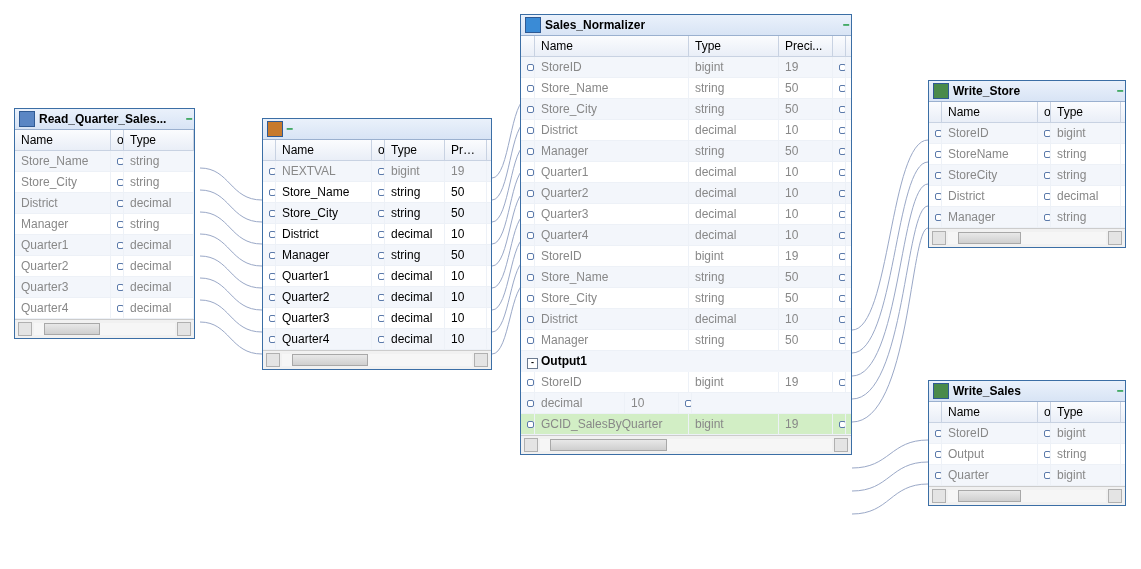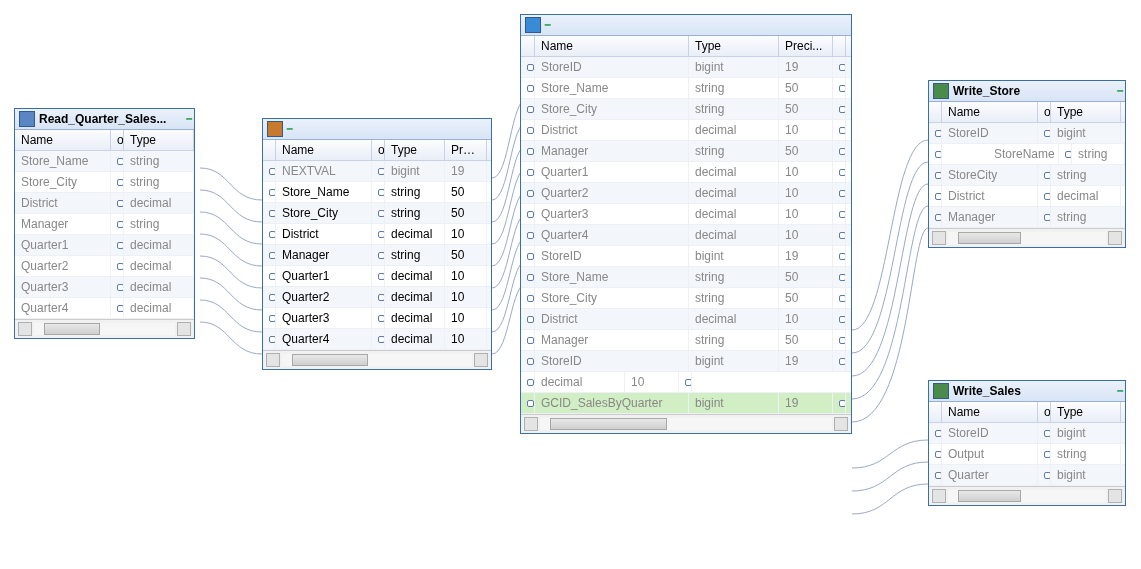--- a/index.html
+++ b/index.html
@@ -211,20 +211,21 @@
             <div class="thumb"></div>
           </div>
           <div class="arrow"></div>
         </div>
 </div>
 </div>
 
 <div class="node" style="left:520px;top:14px;width:332px">
 <div class="titlebar">
         <span class="ticon" style="background:#3a8bd6"></span>
+        <span class="ttxt">Sales_Normalizer</span>
         <span class="tctl">━</span>
       </div>
 <div class="grid">
 <div class="hdr">
           <div style="width:14px"></div>
           <div style="width:154px">Name</div>
           <div style="width:90px">Type</div>
           <div style="width:54px">Preci...</div>
           <div style="width:12px"></div>
         </div>
@@ -319,20 +320,23 @@
             <div style="width: 90px;">decimal</div>
             <div style="width: 54px;">10</div>
             <div style="width: 12px;"><span class="port"></span></div>
           </div>
           <div class="row dim">
             <div style="width: 14px;"><span class="port"></span></div>
             <div style="width: 154px;">Manager</div>
             <div style="width: 90px;">string</div>
             <div style="width: 54px;">50</div>
             <div style="width: 12px;"><span class="port"></span></div>
+          </div>
+          <div class="sect">
+            <div><span class="expand">-</span><span>Output1</span></div>
           </div>
           <div class="row dim">
             <div style="width: 14px;"><span class="port"></span></div>
             <div style="width: 154px;">StoreID</div>
             <div style="width: 90px;">bigint</div>
             <div style="width: 54px;">19</div>
             <div style="width: 12px;"><span class="port"></span></div>
           </div>
           <div class="row dim">
             <div style="width: 14px;"><span class="port"></span></div>
@@ -373,21 +377,21 @@
         </div>
 <div class="rows" id="n3rows">
           <div class="row dim">
             <div style="width: 12px;"><span class="port"></span></div>
             <div style="width: 96px;">StoreID</div>
             <div style="width: 12px;"><span class="port"></span></div>
             <div style="width: 70px;">bigint</div>
           </div>
           <div class="row dim">
             <div style="width: 12px;"><span class="port"></span></div>
-            <div style="width: 96px; margin-left: 46px;">StoreName</div>
+            <div style="width: 96px;">StoreName</div>
             <div style="width: 12px;"><span class="port"></span></div>
             <div style="width: 70px;">string</div>
           </div>
           <div class="row dim">
             <div style="width: 12px;"><span class="port"></span></div>
             <div style="width: 96px;">StoreCity</div>
             <div style="width: 12px;"><span class="port"></span></div>
             <div style="width: 70px;">string</div>
           </div>
           <div class="row dim">

